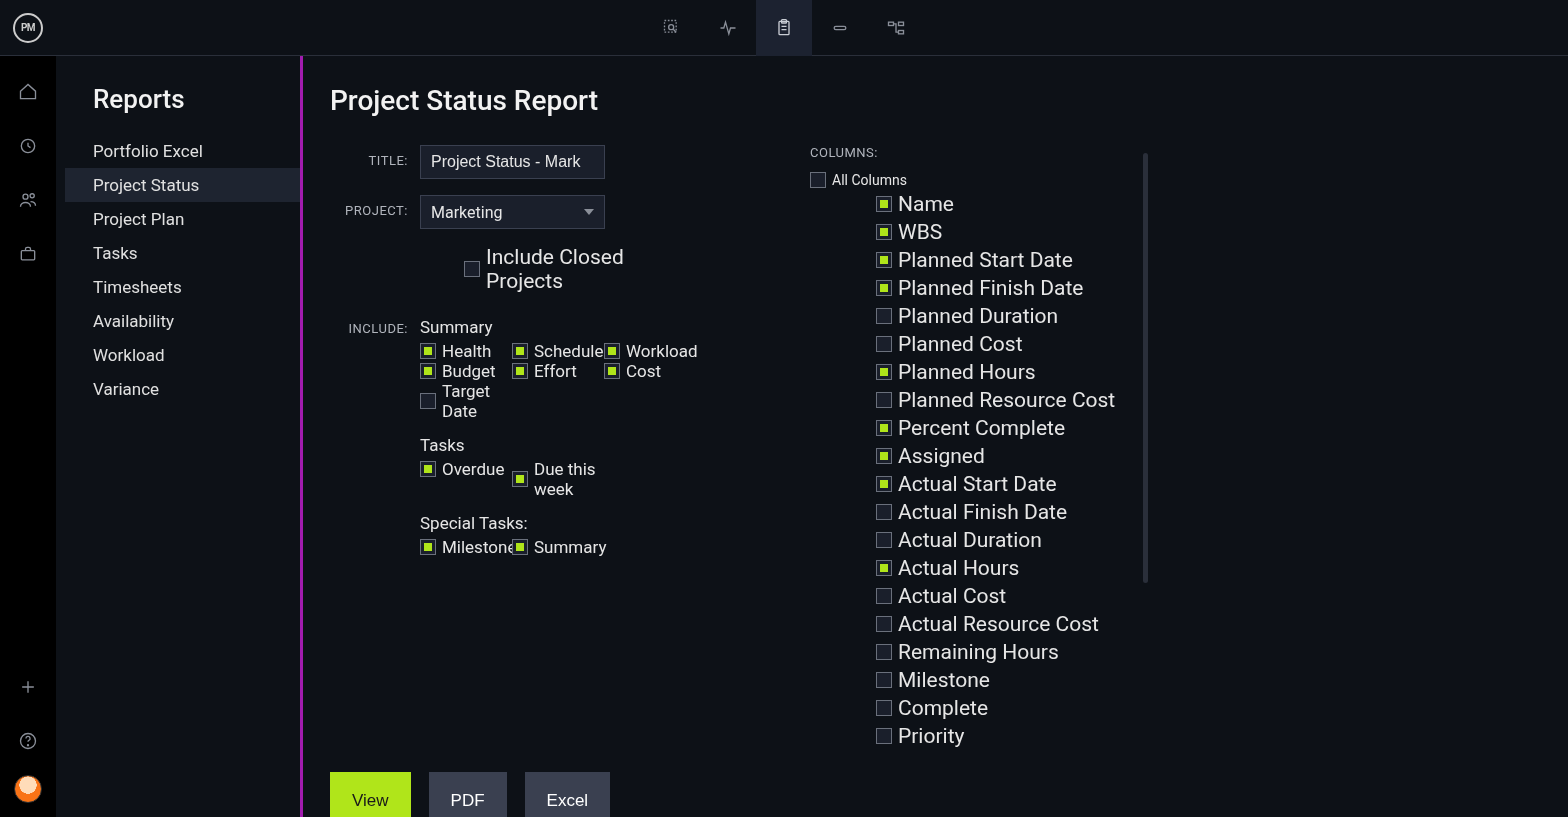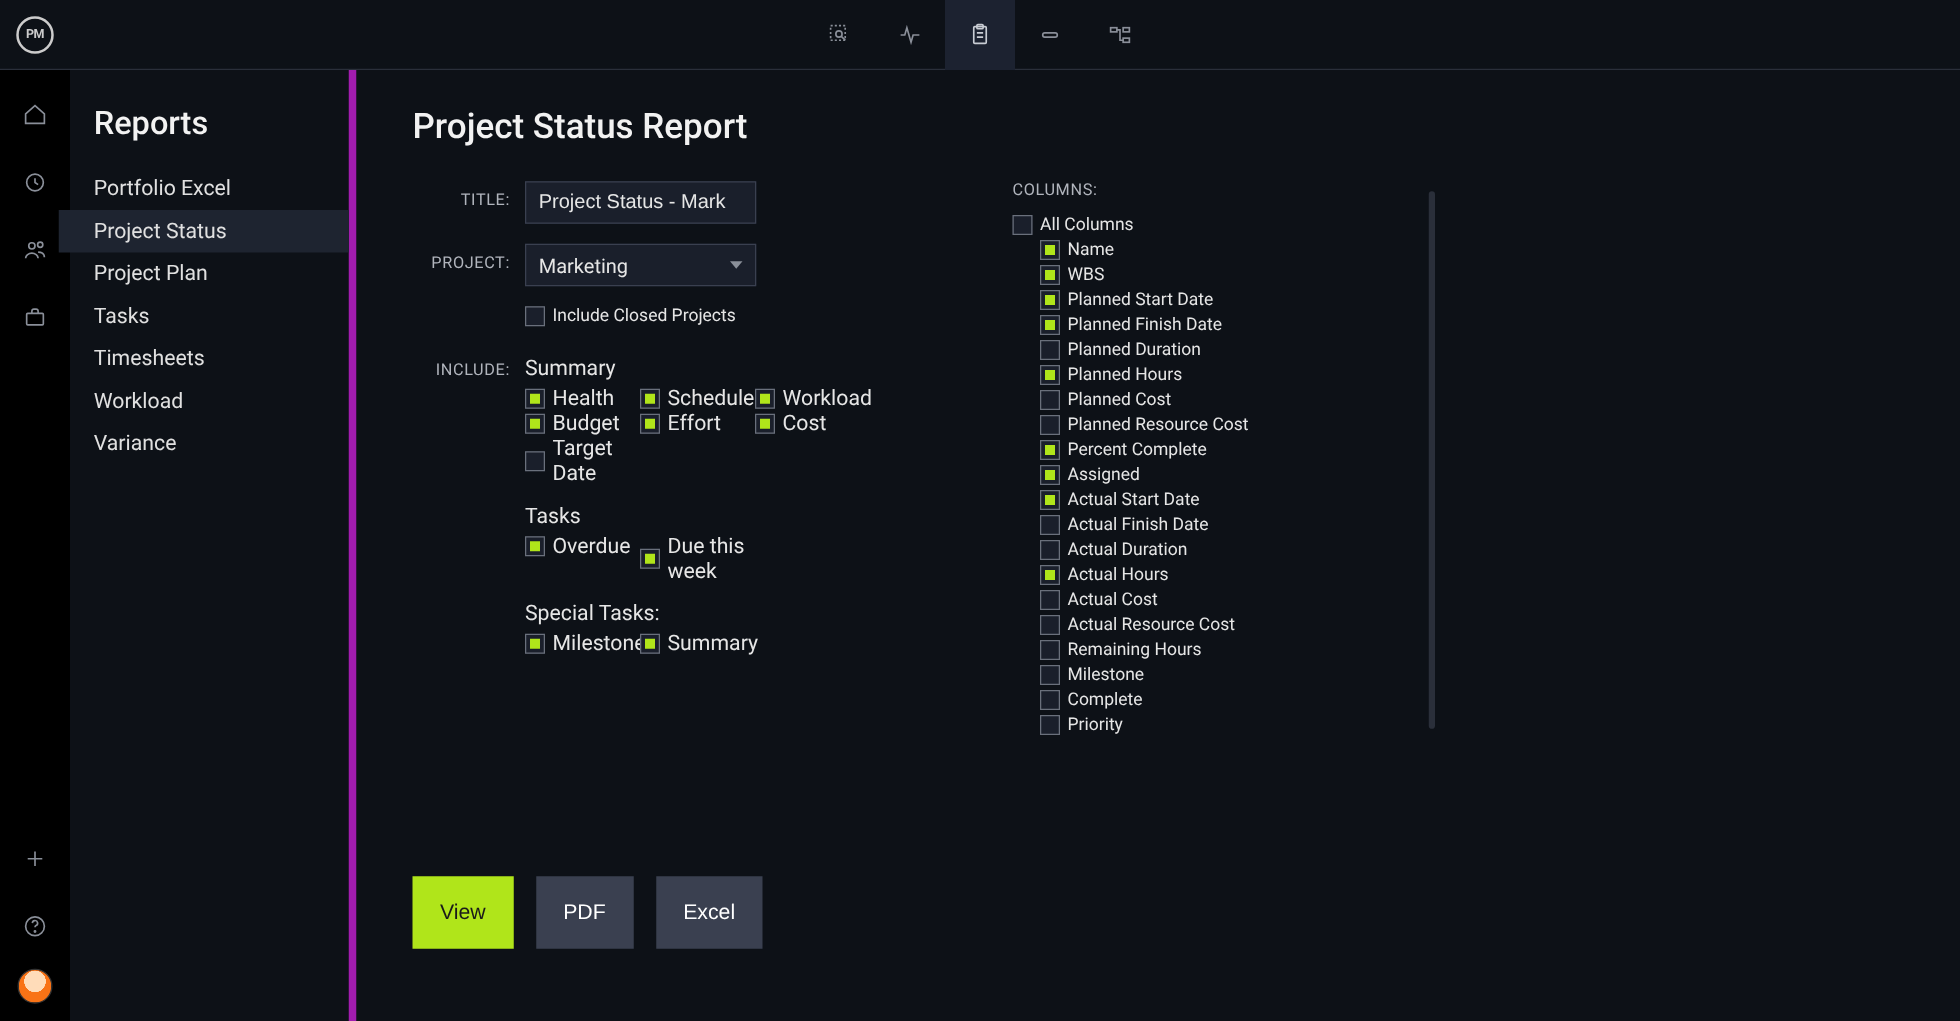--- a/index.html
+++ b/index.html
@@ -99,25 +99,25 @@
   width: 28px;
   height: 28px;
   border-radius: 50%;
   background: radial-gradient(circle at 50% 35%, #ffdcb9 0 40%, #f97316 41% 100%);
   border: 1px solid #333;
 }
 
 
 .sidebar {
   position: absolute;
-  left: 47px;
+  left: 65px;
   top: 56px;
   width: 238px;
   height: calc(100% - 56px);
-  border-right: 6px solid #a21caf;
+  border-right: 3px solid #a21caf;
   padding: 28px 0 0 0;
 }
 .sidebar h1 {
   font-size: 26px;
   font-weight: 500;
   padding: 0 28px 20px 28px;
   color: #f2f2f2;
 }
 .side-item {
   padding: 7px 28px;
@@ -201,22 +201,23 @@
   border-left: 5px solid transparent;
   border-right: 5px solid transparent;
   border-top: 6px solid #8a8f99;
 }
 
 .check-row {
   display: flex;
   align-items: center;
   gap: 6px;
   margin-bottom: 4px;
-  font-size: 14px;
+  font-size: 21px;
   color: #e6e6e6;
+  margin-left: 44px;
 }
 .chk {
   width: 16px;
   height: 16px;
   flex-shrink: 0;
   border: 1px solid #6a707c;
   background: #1a1f2b;
   position: relative;
   cursor: pointer;
 }
@@ -381,20 +382,21 @@
 </div>
 
 <div class="sidebar">
   <h1>Reports</h1>
   <div id="sidebar-items">
       <div class="side-item">Portfolio Excel</div>
       <div class="side-item active">Project Status</div>
       <div class="side-item">Project Plan</div>
       <div class="side-item">Tasks</div>
       <div class="side-item">Timesheets</div>
+      <div class="side-item">Availability</div>
       <div class="side-item">Workload</div>
       <div class="side-item">Variance</div>
     </div>
 </div>
 
 <div class="main">
   <h2>Project Status Report</h2>
 
   <div class="form-area">
 
@@ -529,26 +531,26 @@
           </div>
           <div class="check-row">
             <span class="chk checked"></span>
             <span>Planned Finish Date</span>
           </div>
           <div class="check-row">
             <span class="chk"></span>
             <span>Planned Duration</span>
           </div>
           <div class="check-row">
+            <span class="chk"></span>
+            <span>Planned Cost</span>
+          </div>
+          <div class="check-row">
             <span class="chk checked"></span>
             <span>Planned Hours</span>
-          </div>
-          <div class="check-row">
-            <span class="chk"></span>
-            <span>Planned Cost</span>
           </div>
           <div class="check-row">
             <span class="chk"></span>
             <span>Planned Resource Cost</span>
           </div>
           <div class="check-row">
             <span class="chk checked"></span>
             <span>Percent Complete</span>
           </div>
           <div class="check-row">

